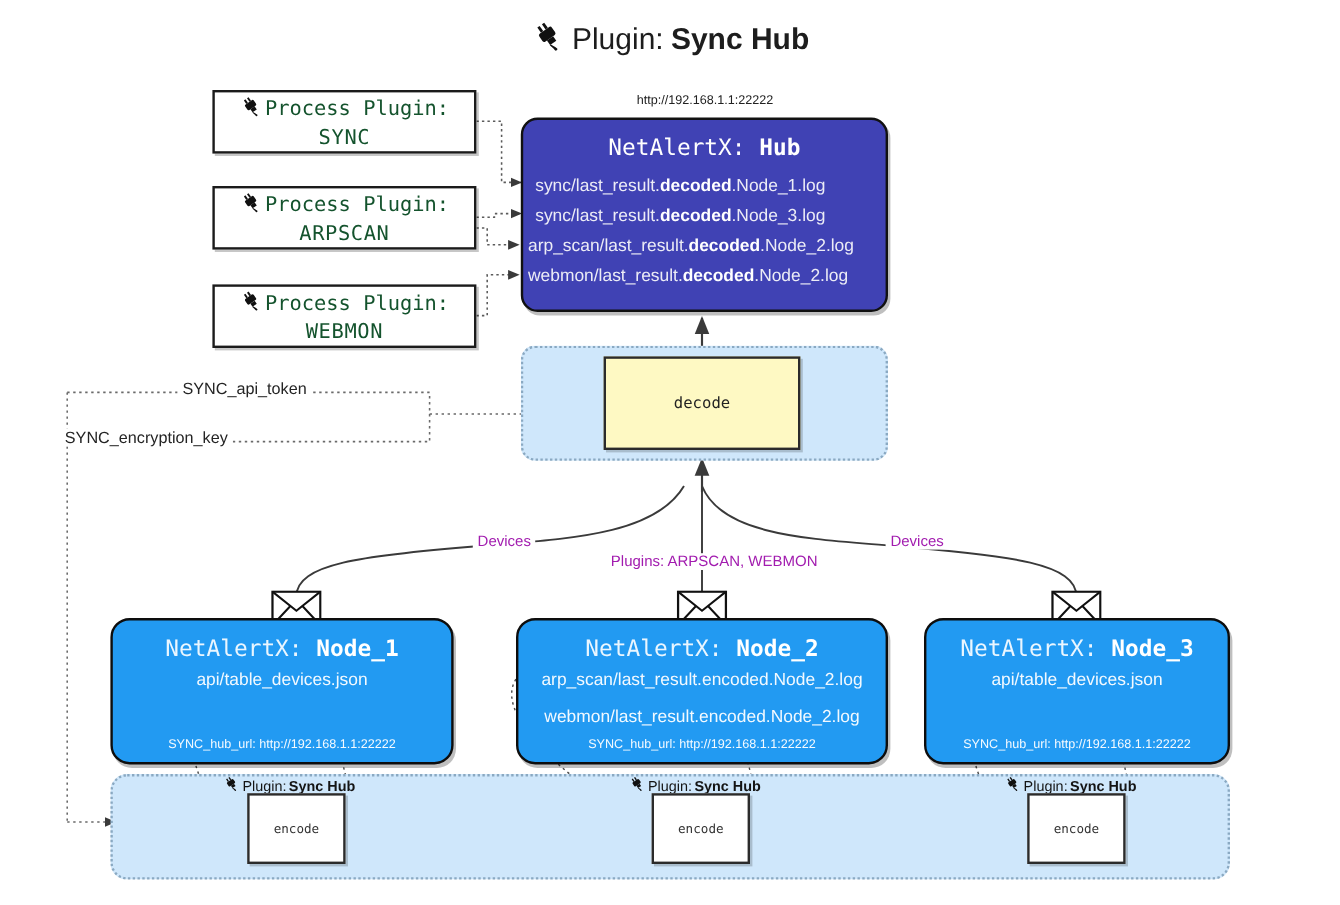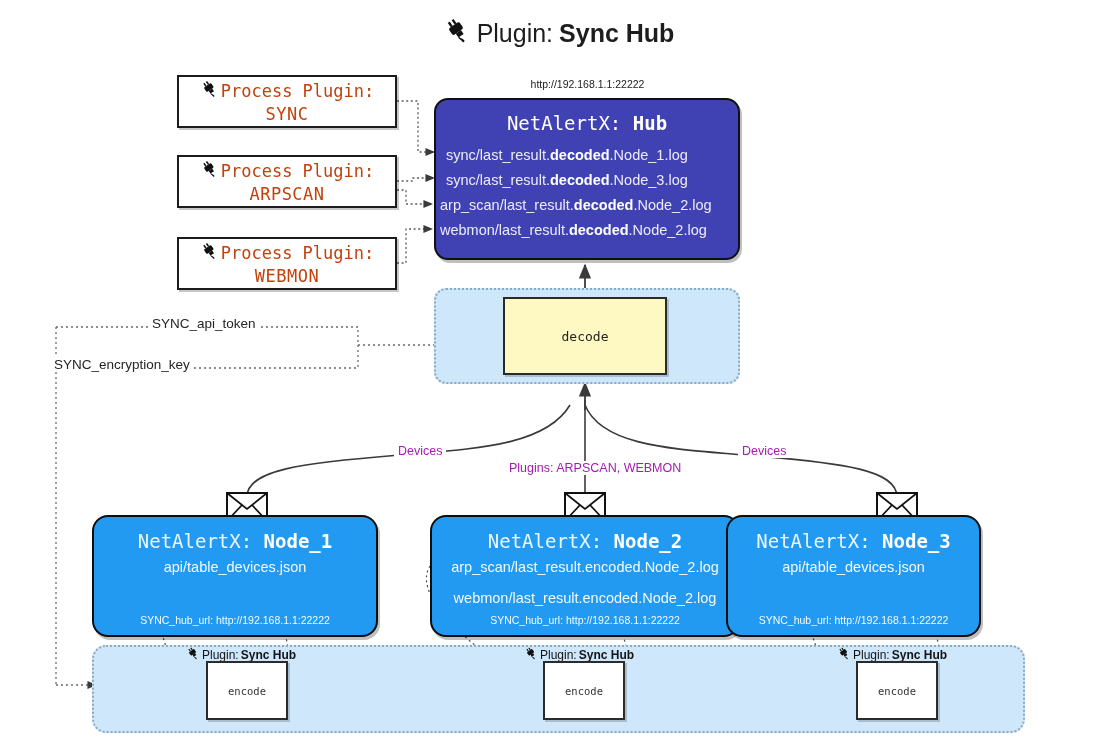--- a/index.html
+++ b/index.html
@@ -12,21 +12,21 @@
   
   #title{left:0;top:16px;width:1117px;text-align:center;font-size:25px;color:#1d1d1d;
          display:flex;align-items:center;justify-content:center;gap:6px;}
   #title .t-light{font-weight:400;}
   #title .t-bold{font-weight:700;}
 
   .plug-ico{display:inline-block;vertical-align:middle;}
 
   
   .pbox{background:#ffffff;border:2px solid #1b1b1b;box-shadow:2px 2px 0 rgba(0,0,0,.22);
-        font-family:"DejaVu Sans Mono",monospace;font-size:17px;color:#c2410c;
+        font-family:"DejaVu Sans Mono",monospace;font-size:17px;color:#14532d;
         display:flex;flex-direction:column;align-items:center;justify-content:center;gap:2px;}
   .pbox .l1{display:flex;align-items:center;gap:2px;white-space:nowrap;}
   .pbox .l2{letter-spacing:.5px;}
 
   
   #hub{background:#4042b4;border:2px solid #111;border-radius:14px;
        box-shadow:2px 3px 0 rgba(0,0,0,.25);color:#fff;padding-top:12px;}
   #hub .hub-title{font-family:"DejaVu Sans Mono",monospace;font-size:19px;text-align:center;
                   color:#fff;margin-bottom:9px;}
   #hub .hub-title b{font-weight:700;}
@@ -255,21 +255,21 @@
   <div class="abs node" style="left:430px;top:515px;width:310px;height:122px;">
     <div class="n-title">
       <span>NetAlertX:</span>
       <b>Node_2</b>
     </div>
     <div class="n-line">arp_scan/last_result.encoded.Node_2.log</div>
     <div class="n-line">webmon/last_result.encoded.Node_2.log</div>
     <div class="n-foot">SYNC_hub_url: http://192.168.1.1:22222</div>
   </div>
 
-  <div class="abs node" style="left:726px;top:515px;width:255px;height:122px;">
+  <div class="abs node" style="left:770px;top:515px;width:255px;height:122px;">
     <div class="n-title">
       <span>NetAlertX:</span>
       <b>Node_3</b>
     </div>
     <div class="n-line">api/table_devices.json</div>
     <div class="n-foot">SYNC_hub_url: http://192.168.1.1:22222</div>
   </div>
 
   <div id="encodezone" class="abs" style="left:92px;top:645px;width:933px;height:88px;"></div>
 

